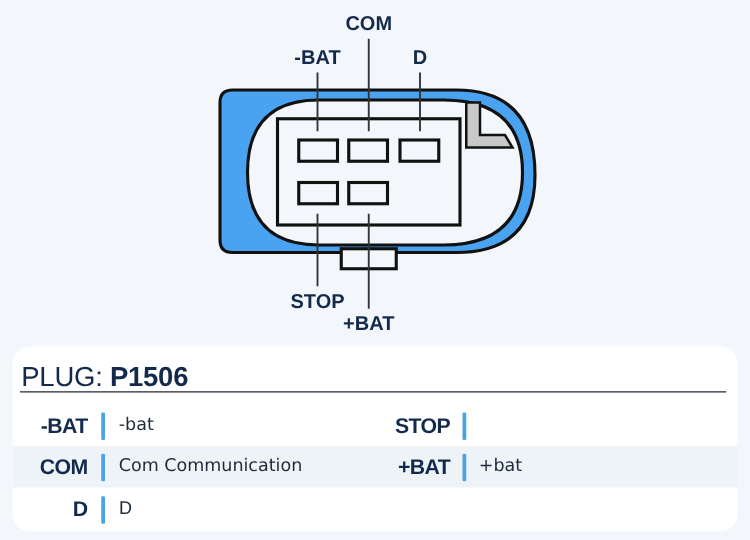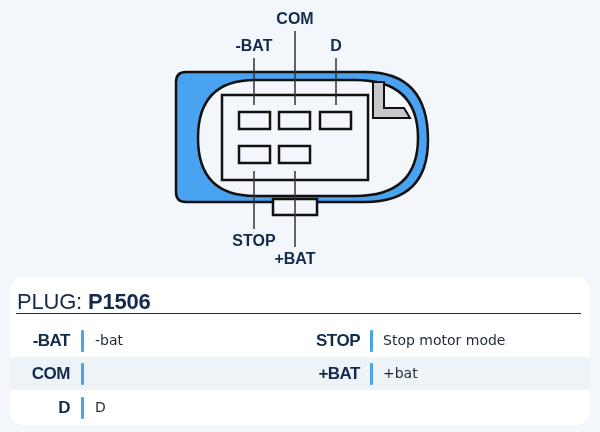--- a/index.html
+++ b/index.html
@@ -53,26 +53,26 @@
 <div id="card"></div>
 <div id="plug-title"><span>PLUG:</span> <b>P1506</b></div>
 <div id="title-rule"></div>
 
 <div class="row" style="top:324px;">
   <div class="pin" style="left:0;width:60px;">-BAT</div>
   <div class="bar" style="left:71px;"></div>
   <div class="desc" style="left:85px;">-bat</div>
   <div class="pin" style="left:290px;width:60px;">STOP</div>
   <div class="bar" style="left:360px;"></div>
-  <div class="desc" style="left:373px;">Stop motor mode</div>
 </div>
 
 <div class="row shade" style="top:357px;">
   <div class="pin" style="left:0;width:60px;">COM</div>
   <div class="bar" style="left:71px;"></div>
+  <div class="desc" style="left:85px;">Com Communication</div>
   <div class="pin" style="left:290px;width:60px;">+BAT</div>
   <div class="bar" style="left:360px;"></div>
   <div class="desc" style="left:373px;">+bat</div>
 </div>
 
 <div class="row" style="top:391px;">
   <div class="pin" style="left:0;width:60px;">D</div>
   <div class="bar" style="left:71px;"></div>
   <div class="desc" style="left:85px;">D</div>
 </div>

